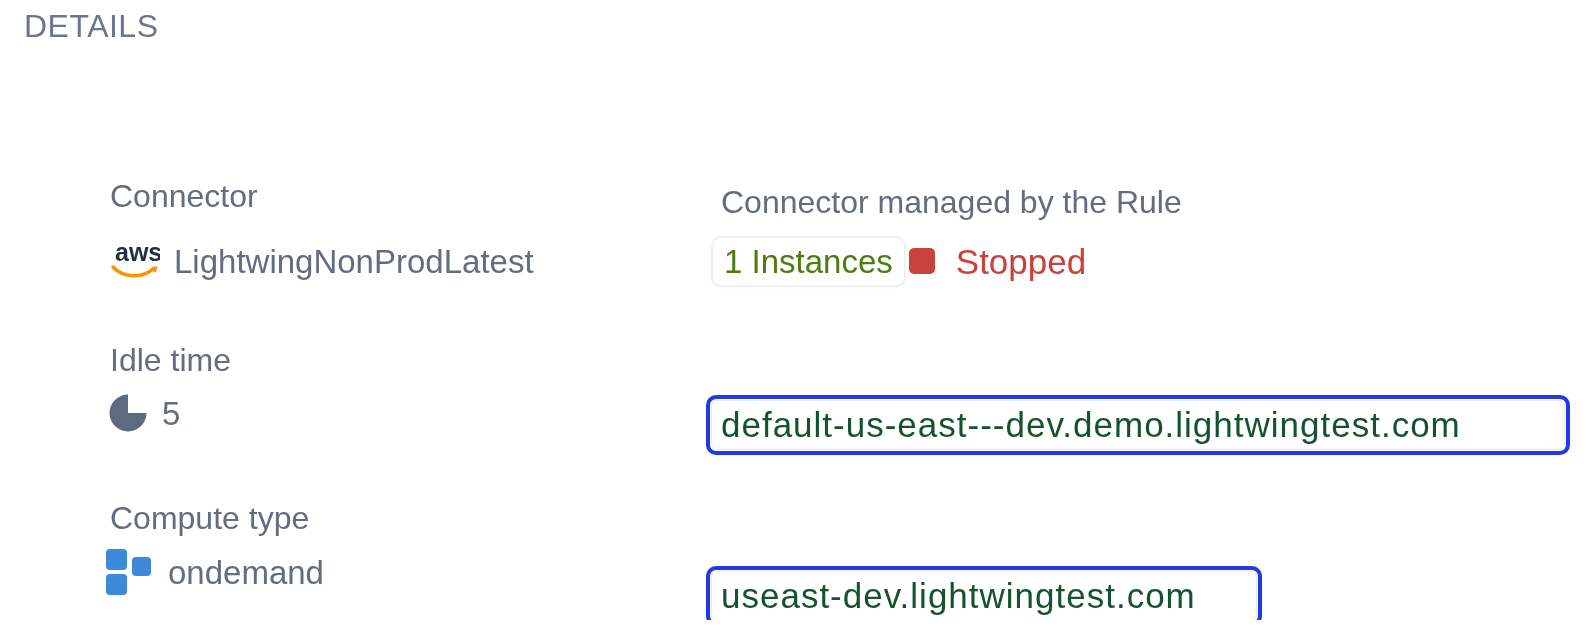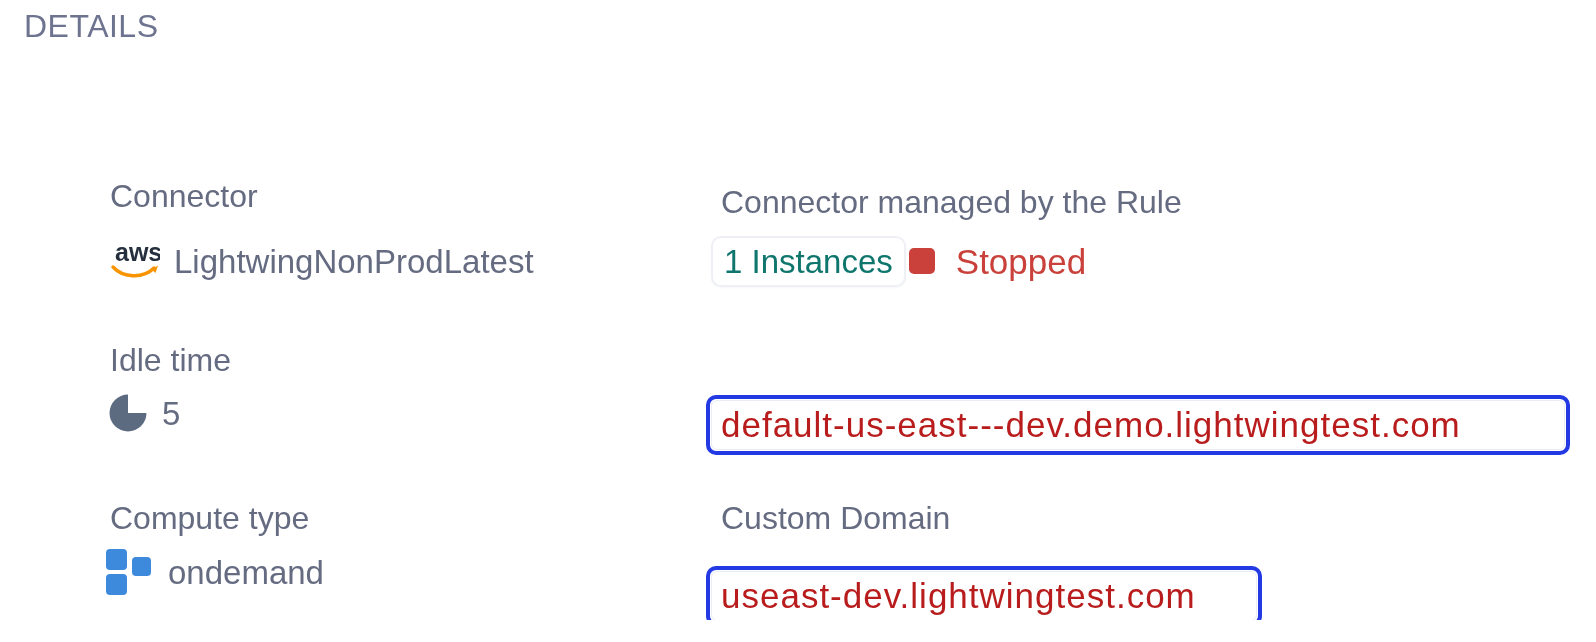--- a/index.html
+++ b/index.html
@@ -18,36 +18,36 @@
   .col2{left:721px;}
   .value-row{
     position:absolute;display:flex;align-items:center;
     font-size:33px;color:#656b80;line-height:1;white-space:nowrap;
   }
   .icon{display:inline-flex;flex:0 0 auto;}
   .gap14{gap:14px;}
   .chip{
     display:inline-flex;align-items:center;background:#ffffff;
     border:2px solid #eef0f5;border-radius:10px;padding:7px 11px;
-    color:#0f766e;font-size:33px;line-height:1;cursor:pointer;
+    color:#4d7c0f;font-size:33px;line-height:1;cursor:pointer;
     box-shadow:0 1px 2px rgba(40,50,80,.04);
   }
   .status-square{
     width:26px;height:26px;border-radius:5px;background:#c9413a;margin-left:3px;
   }
   .status-text{
     color:#c9413a;font-size:35px;font-weight:500;margin-left:21px;line-height:1;text-align:right;
   }
   .link-box{
     position:absolute;background:#ffffff;border:4px solid #2239e4;
     border-radius:10px;padding:1px;box-sizing:border-box;
   }
   .link-box-inner{
     border:1px solid #e9ecf2;border-radius:6px;padding:4px 9px;
-    font-size:35px;letter-spacing:1px;color:#b91c1c;white-space:nowrap;
+    font-size:35px;letter-spacing:1px;color:#14532d;white-space:nowrap;
     line-height:1.15;cursor:pointer;overflow:hidden;
   }
   .host-box{left:706px;top:395px;width:864px;}
   .custom-box{left:706px;top:566px;width:556px;}
 </style>
 </head>
 <body>
 
 <div class="canvas">
 
@@ -91,18 +91,17 @@
     <span class="icon">
       <svg width="48" height="46" viewBox="0 0 48 46" aria-hidden="true">
         <rect x="0" y="0" width="21" height="21" rx="4" fill="#3d8add"></rect>
         <rect x="26" y="8" width="19" height="19" rx="4" fill="#3d8add"></rect>
         <rect x="0" y="25" width="21" height="21" rx="4" fill="#3d8add"></rect>
       </svg>
     </span>
     <span>ondemand</span>
   </div>
 
-  <div class="field-label col2" style="top:502px;">Custom Domain</div>
   <div class="link-box custom-box">
     <div class="link-box-inner">useast-dev.lightwingtest.com</div>
   </div>
 
 </div>
 
 </body></html>

